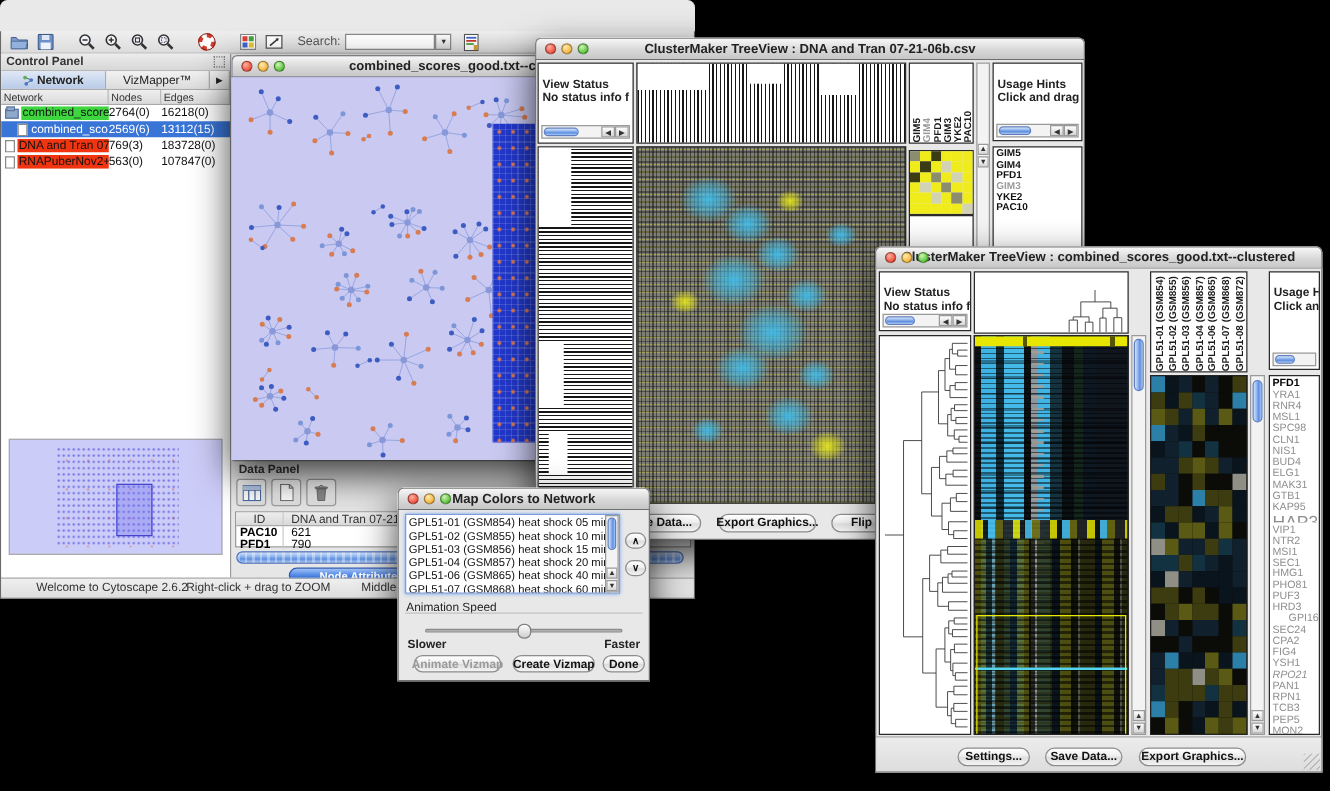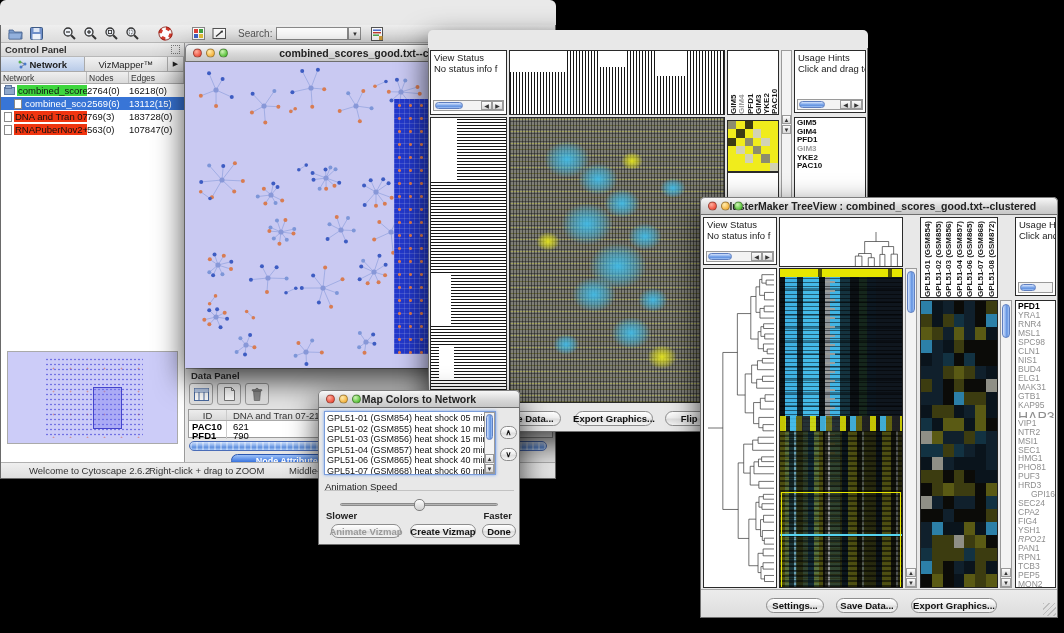--- a/index.html
+++ b/index.html
@@ -14,21 +14,21 @@
     font-size:10.5px;font-weight:bold;color:#222;white-space:nowrap;overflow:hidden;}
   .titlebar.big{height:25px;font-size:11.5px;border-radius:6px 6px 0 0;}
   .lights{position:absolute;left:7px;top:50%;transform:translateY(-50%);display:flex;gap:4px;}
   .light{width:9px;height:9px;border-radius:50%;border:1px solid rgba(0,0,0,.35);}
   .big .light{width:11px;height:11px;}
   .light.red{background:radial-gradient(circle at 35% 30%,#ffb0a0,#ee4f3c 75%);}
   .light.yellow{background:radial-gradient(circle at 35% 30%,#ffedb0,#f4b23c 75%);}
   .light.green{background:radial-gradient(circle at 35% 30%,#d2f4b8,#55c236 75%);}
   .body-grey{position:absolute;left:0;right:0;bottom:0;background:#e8e8e8;border:1px solid #707070;border-top:none;}
   .panel{position:absolute;background:#fff;border:1px solid #2a2a2a;overflow:hidden;}
-  .ptxt{font-size:9.5px;color:#222;padding:2px 3px;line-height:1.15;white-space:nowrap;}
+  .ptxt{font-size:9.5px;color:#222;padding:12px 3px;line-height:1.15;white-space:nowrap;font-weight:bold;}
   
   .sb{position:absolute;background:#f3f3f3;border:1px solid #9a9a9a;overflow:hidden;}
   .sb .thumb{position:absolute;border:1px solid #5f7fc0;border-radius:99px;
     background:linear-gradient(180deg,#d4e2fb,#8fb4ef 40%,#5e8fde 65%,#a6c6f6);}
   .sb.h .thumb{background:linear-gradient(180deg,#d4e2fb,#8fb4ef 40%,#5e8fde 65%,#a6c6f6);}
   .sb.v .thumb{background:linear-gradient(90deg,#d4e2fb,#8fb4ef 40%,#5e8fde 65%,#a6c6f6);}
   .sbar{position:absolute;display:flex;align-items:center;justify-content:center;
     font-size:6px;color:#333;background:linear-gradient(#fefefe,#d6d6d6);border:1px solid #9a9a9a;}
   
   .pill{position:absolute;display:flex;align-items:center;justify-content:center;
@@ -738,20 +738,28 @@
           <circle cx="275.79289931058884" cy="3.536553382873535" r="1.8" fill="#d87c52"></circle>
           <line x1="60.66455125808716" y1="249.42674413323402" x2="67.3197193145752" y2="255.79844012856483" stroke="#97a6e0" stroke-width="0.8"></line>
           <circle cx="60.66455125808716" cy="249.42674413323402" r="1.8" fill="#d87c52"></circle>
           <circle cx="67.3197193145752" cy="255.79844012856483" r="1.8" fill="#d87c52"></circle>
         </svg>
       <div id="net-dense"></div>
     </div>
   </div>
 
   <div class="win" id="tv1" style="z-index:3;">
+    <div class="titlebar">
+      <div class="lights">
+        <div class="light red"></div>
+        <div class="light yellow"></div>
+        <div class="light green"></div>
+      </div>
+      <span>ClusterMaker TreeView : DNA and Tran 07-21-06b.csv</span>
+    </div>
     <div class="tv-body"></div>
 
     <div class="panel" style="left:2px;top:20px;width:77px;height:65px;">
       <div class="ptxt"><span>View Status</span><br>
       <span>No status info f</span></div>
       <div class="sb h" style="left:2px;right:2px;bottom:3px;height:11px;">
         <div class="thumb" style="left:1px;top:1px;width:28px;height:7px;"></div>
         <div class="sbar" style="right:11px;top:0;width:11px;height:9px;">◀</div>
         <div class="sbar" style="right:0;top:0;width:11px;height:9px;">▶</div>
       </div>

